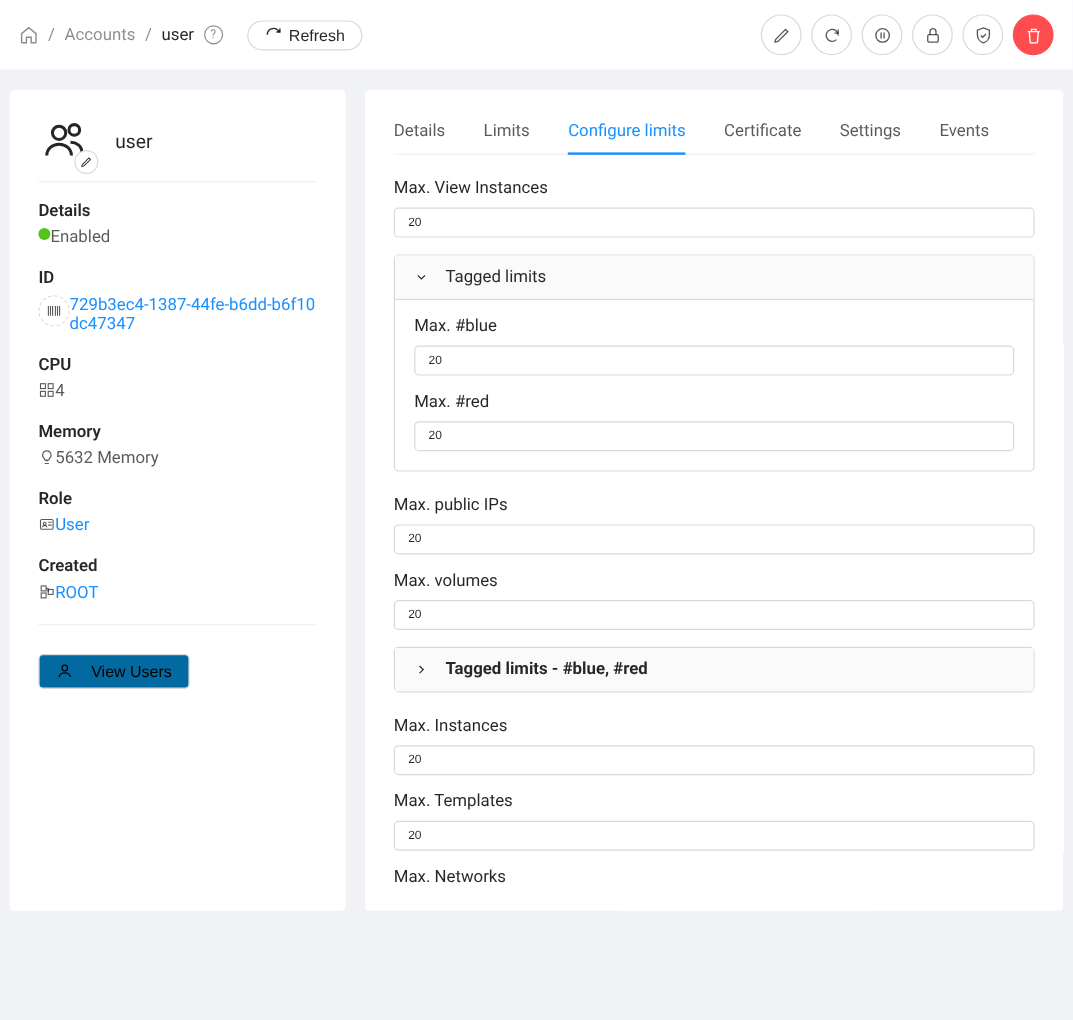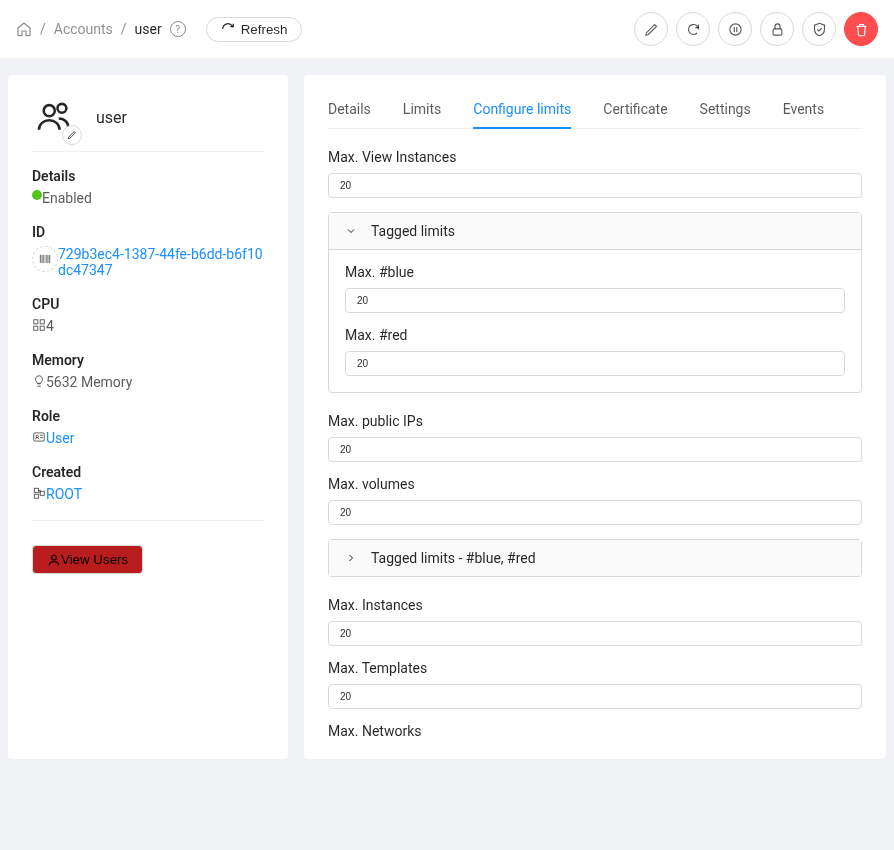--- a/index.html
+++ b/index.html
@@ -137,27 +137,27 @@
       width: 26px; height: 26px;
       border: 1px dashed #d9d9d9;
       border-radius: 50%;
       display: flex;
       align-items: center;
       justify-content: center;
       flex-shrink: 0;
     }
     .view-users-btn {
       border: 1px solid #d9d9d9;
-      background: #b91c1c;
+      background: #0369a1;
       padding: 6px 14px;
       border-radius: 4px;
       cursor: pointer;
       display: inline-flex;
-      align-items: flex-end;
-      gap: 0;
+      align-items: flex-start;
+      gap: 15px;
       margin-top: 8px;
     }
     .main-card {
       background: #fff;
       border-radius: 4px;
       flex: 1;
       padding: 16px 24px;
       overflow-y: auto;
       height: 684px;
     }
@@ -199,21 +199,21 @@
     }
     .collapse-header {
       padding: 10px 16px;
       display: flex;
       align-items: center;
       gap: 16px;
       cursor: pointer;
       background: #fafafa;
       border-bottom: 1px solid #d9d9d9;
     }
-    .collapse-header.collapsed { border-bottom: none; }
+    .collapse-header.collapsed { border-bottom: none; font-weight: bold; }
     .collapse-body { padding: 14px 16px 2px; }
     .chev { display:inline-block; width:10px; }
     svg { display: block; }
     .divider {
       border-top: 1px solid #f0f0f0;
       margin: 4px 0 16px;
     }
   </style>
 </head>
 <body>

